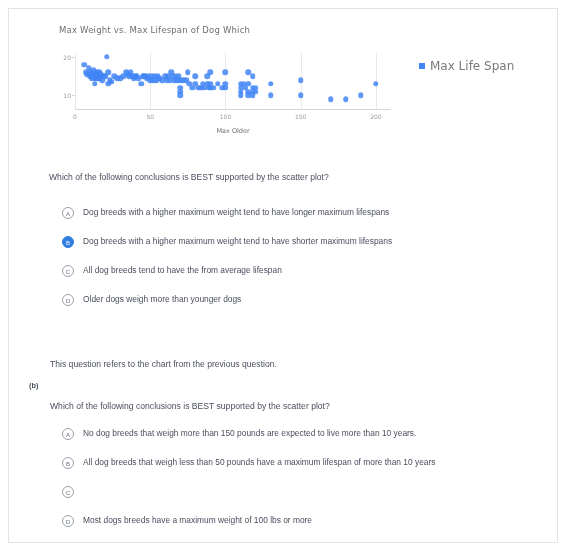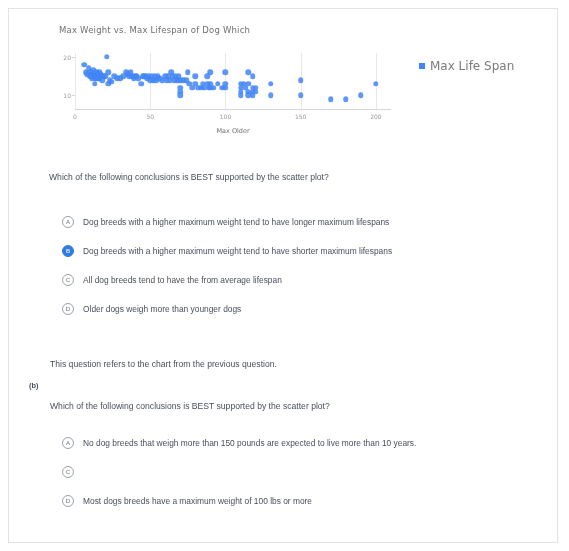--- a/index.html
+++ b/index.html
@@ -130,21 +130,21 @@
     font-family: "Liberation Sans", sans-serif;
   }
   #q1-prompt { left: 40px; top: 163px; }
 
   .choices { position: absolute; left: 53px; }
   #q1-choices { top: 198px; }
   #q2-choices { top: 419px; }
 
   .choice {
     display: flex;
-    align-items: center;
+    align-items: flex-start;
     height: 29px;
     gap: 9px;
   }
   .bubble {
     flex: 0 0 auto;
     width: 12px;
     height: 12px;
     border-radius: 50%;
     border: 1px solid #9aa0ab;
     display: flex;
@@ -355,20 +355,24 @@
 
   <div class="part-label">(b)</div>
   <div class="q-prompt" id="q2-intro">This question refers to the chart from the previous question.</div>
   <div class="q-prompt" id="q2-prompt">Which of the following conclusions is BEST supported by the scatter plot?</div>
   <div class="choices" id="q2-choices">
       <div class="choice">
         <span class="bubble">A</span>
         <span class="choice-text">No dog breeds that weigh more than 150 pounds are expected to live more than 10 years.</span>
       </div>
       <div class="choice">
+        <span class="bubble">B</span>
+        <span class="choice-text">All dog breeds that weigh less than 50 pounds have a maximum lifespan of more than 10 years</span>
+      </div>
+      <div class="choice">
         <span class="bubble">C</span>
       </div>
       <div class="choice">
         <span class="bubble">D</span>
         <span class="choice-text">Most dogs breeds have a maximum weight of 100 lbs or more</span>
       </div>
     </div>
 
 </div>
 

